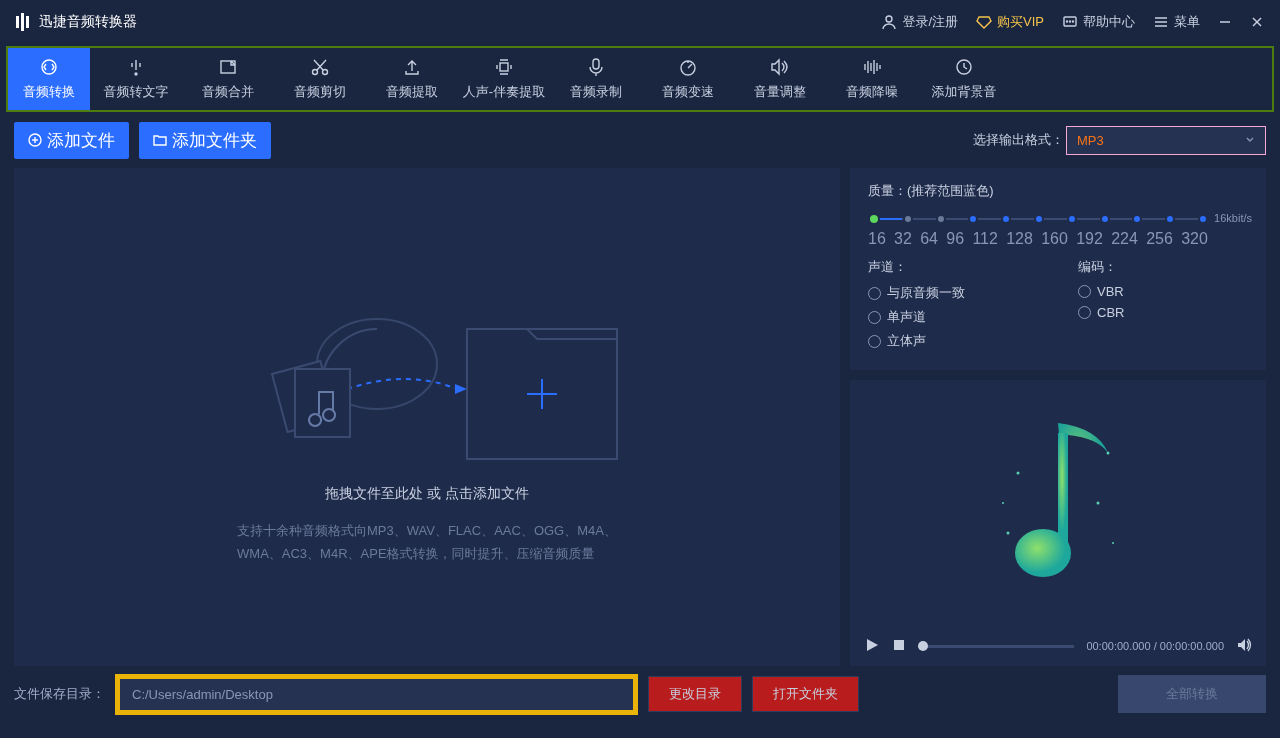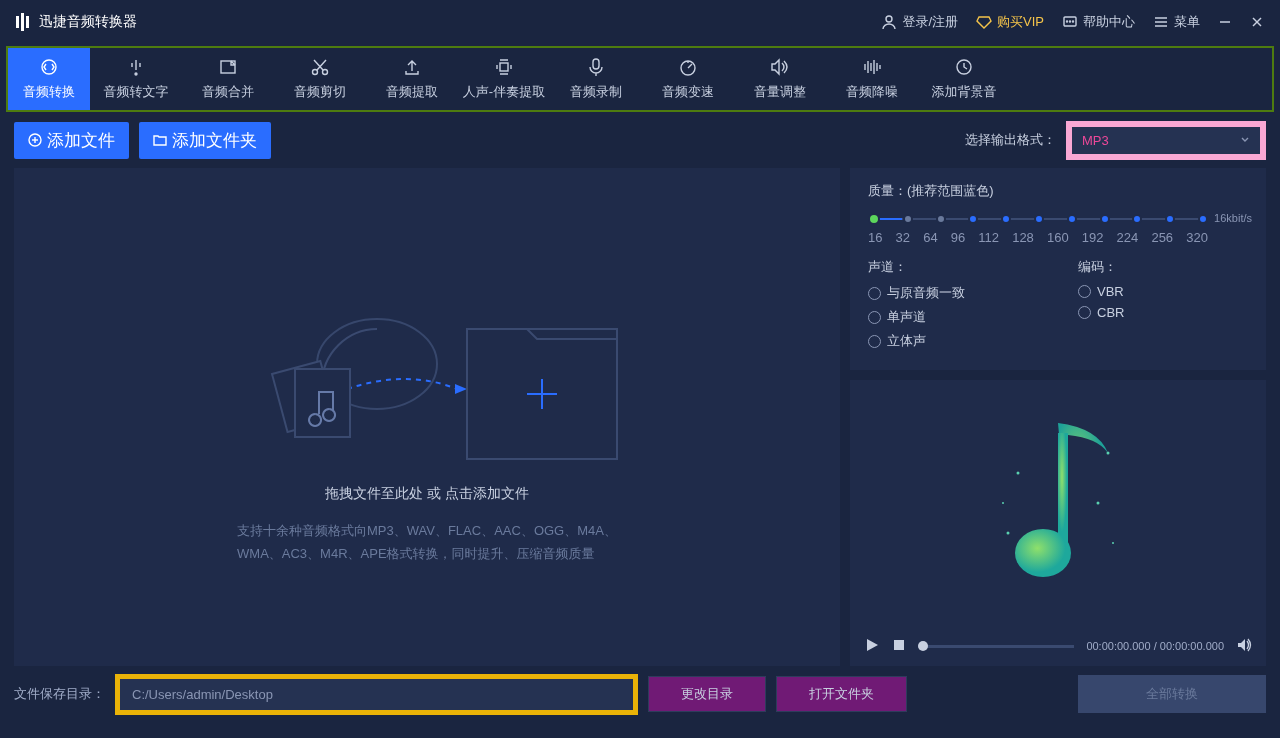--- a/index.html
+++ b/index.html
@@ -20,63 +20,63 @@
 
 .toolbar { height: 66px; display: flex; border: 2px solid #4d7c0f; margin: 2px 6px 0 6px; }
 .tool { flex: 0 0 auto; width: 92px; display: flex; flex-direction: column; align-items: center; justify-content: center; gap: 6px; cursor: pointer; color: #c8d0e0; }
 .tool.active { background: #2a6dff; color: #fff; width: 82px; }
 .tool-icon { height: 20px; display: flex; align-items: center; }
 
 
 .secondbar { height: 44px; display: flex; align-items: center; justify-content: space-between; padding: 8px 14px; margin: 6px 0; }
 .sec-left { display: flex; gap: 10px; }
 .btn { background: #2a6dff; color: #fff; border: none; padding: 7px 14px; border-radius: 2px; cursor: pointer; display: flex; align-items: center; gap: 5px; font-size: 17px; }
-.sec-right { display: flex; align-items: center; gap: 10px; }
-.select { width: 200px; background: #253252; border: 6px solid #f9a8d4; padding: 6px 10px; color: #ec4899; display: flex; justify-content: space-between; align-items: center; cursor: pointer; }
+.sec-right { display: flex; align-items: center; gap: 2px; }
+.select { width: 200px; background: #253252; border: 1px solid #f9a8d4; padding: 6px 10px; color: #f97316; display: flex; justify-content: space-between; align-items: center; cursor: pointer; }
 
 
 .main { display: flex; gap: 10px; padding: 0 14px; height: 498px; }
 .drop-area { flex: 1; background: #1f2b4a; display: flex; flex-direction: column; align-items: center; justify-content: center; gap: 16px; }
 .drop-illustration { width: 400px; height: 200px; position: relative; }
 .drop-text { color: #c8d0e0; font-size: 14px; }
 .drop-help { color: #6a7a9c; font-size: 13px; text-align: left; line-height: 1.8; }
 
 .side { width: 416px; display: flex; flex-direction: column; gap: 10px; }
 .quality-panel { background: #1f2b4a; padding: 14px 18px; }
 .quality-title { color: #c8d0e0; margin-bottom: 12px; }
 .slider-track { position: relative; height: 30px; }
 .slider-line { position: absolute; top: 6px; left: 4px; right: 44px; height: 2px; background: #3a4a70; }
 .slider-line-fill { position: absolute; top: 6px; left: 4px; width: 30px; height: 2px; background: #2a6dff; }
 .slider-dots { position: absolute; top: 2px; left: 0; right: 40px; display: flex; justify-content: space-between; }
 .sdot { width: 10px; height: 10px; border-radius: 50%; background: #2a6dff; border: 2px solid #1f2b4a; }
 .sdot.gray { background: #6a7a9c; }
 .sdot.active { background: #5cd65c; width: 12px; height: 12px; margin-top: -1px; }
-.slider-labels { position: absolute; top: 18px; left: 0; right: 40px; display: flex; justify-content: space-between; font-size: 13px; color: #8a96b4; }
+.slider-labels { position: absolute; top: 18px; left: 0; right: 40px; display: flex; justify-content: space-between; font-size: 16px; color: #8a96b4; }
 .slider-unit { position: absolute; right: -4px; top: 0px; font-size: 11px; color: #8a96b4; }
 
 .opts-row { display: flex; gap: 40px; margin-top: 16px; }
 .opt-group { flex: 1; }
 .opt-title { margin-bottom: 8px; color: #c8d0e0; }
 .radio-item { display: flex; align-items: center; gap: 6px; margin: 6px 0; cursor: pointer; color: #c8d0e0; }
 .radio { width: 13px; height: 13px; border: 1.5px solid #8a96b4; border-radius: 50%; }
 
 .preview { flex: 1; background: #1f2b4a; display: flex; flex-direction: column; }
 .preview-art { flex: 1; display: flex; align-items: center; justify-content: center; }
 .preview-controls { height: 40px; display: flex; align-items: center; gap: 12px; padding: 0 14px; }
 .play-icon, .stop-icon { cursor: pointer; color: #c8d0e0; }
 .progress { flex: 1; height: 3px; background: #3a4a70; position: relative; }
 .progress-knob { position: absolute; left: 0; top: -4px; width: 10px; height: 10px; border-radius: 50%; background: #c8d0e0; }
 .time { font-size: 11px; color: #a0acc8; }
 
 
 .footer { height: 56px; display: flex; align-items: center; padding: 0 14px; gap: 10px; }
 .footer-label { color: #a0acc8; }
 .path-input { flex: 1; background: #253252; border: 5px solid #eab308; padding: 8px 12px; color: #8a96b4; max-width: 523px; }
-.footer-btn { background: #701a75; border: 1px solid #2e3c5c; padding: 8px 32px; cursor: pointer; color: #c8d0e0; }
-.convert-btn { margin-left: auto; background: #37476d; padding: 10px 68px; color: #6a7a9c; cursor: pointer; text-align: center; }
+.footer-btn { background: #b91c1c; border: 1px solid #2e3c5c; padding: 8px 20px; cursor: pointer; color: #c8d0e0; }
+.convert-btn { margin-left: auto; background: #37476d; padding: 10px 48px; color: #6a7a9c; cursor: pointer; text-align: center; }
 </style>
 </head>
 <body>
 
 <div class="titlebar">
   <div class="titlebar-left">
     <div class="logo">
         <span></span>
         <span></span>
         <span></span>

